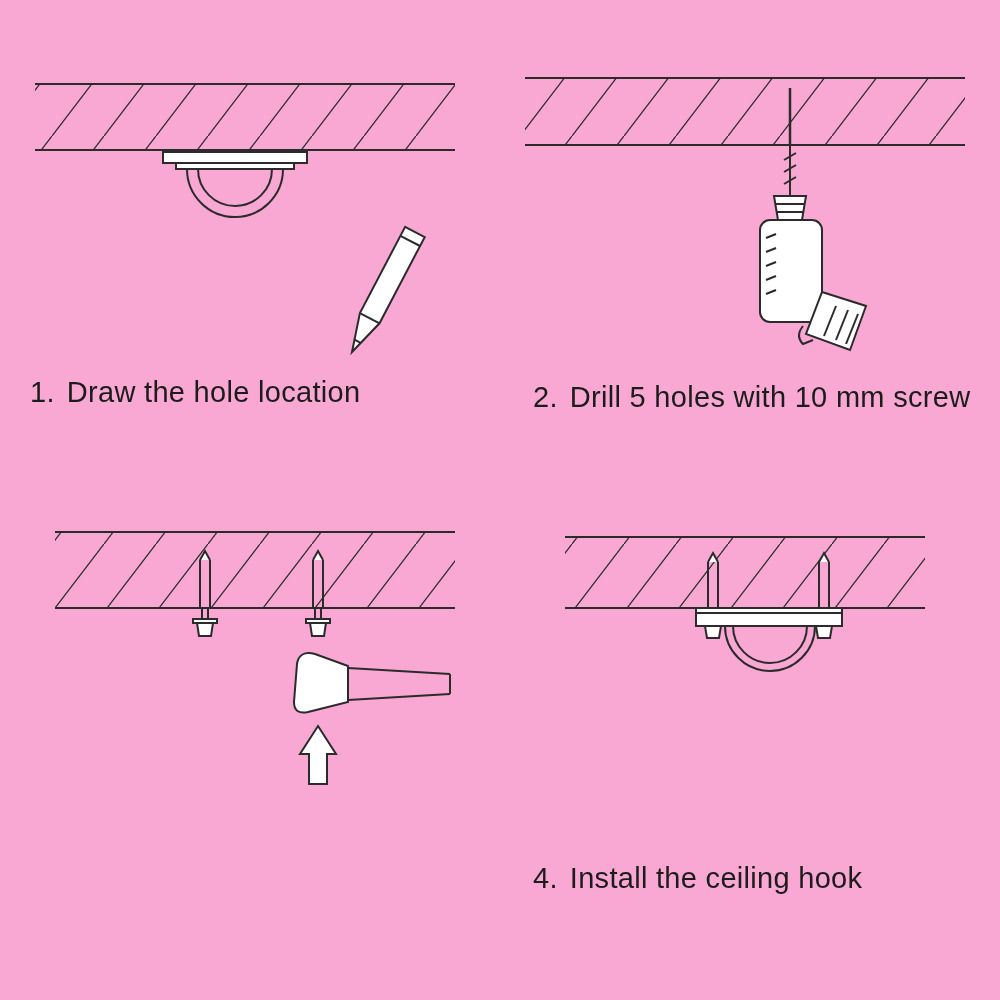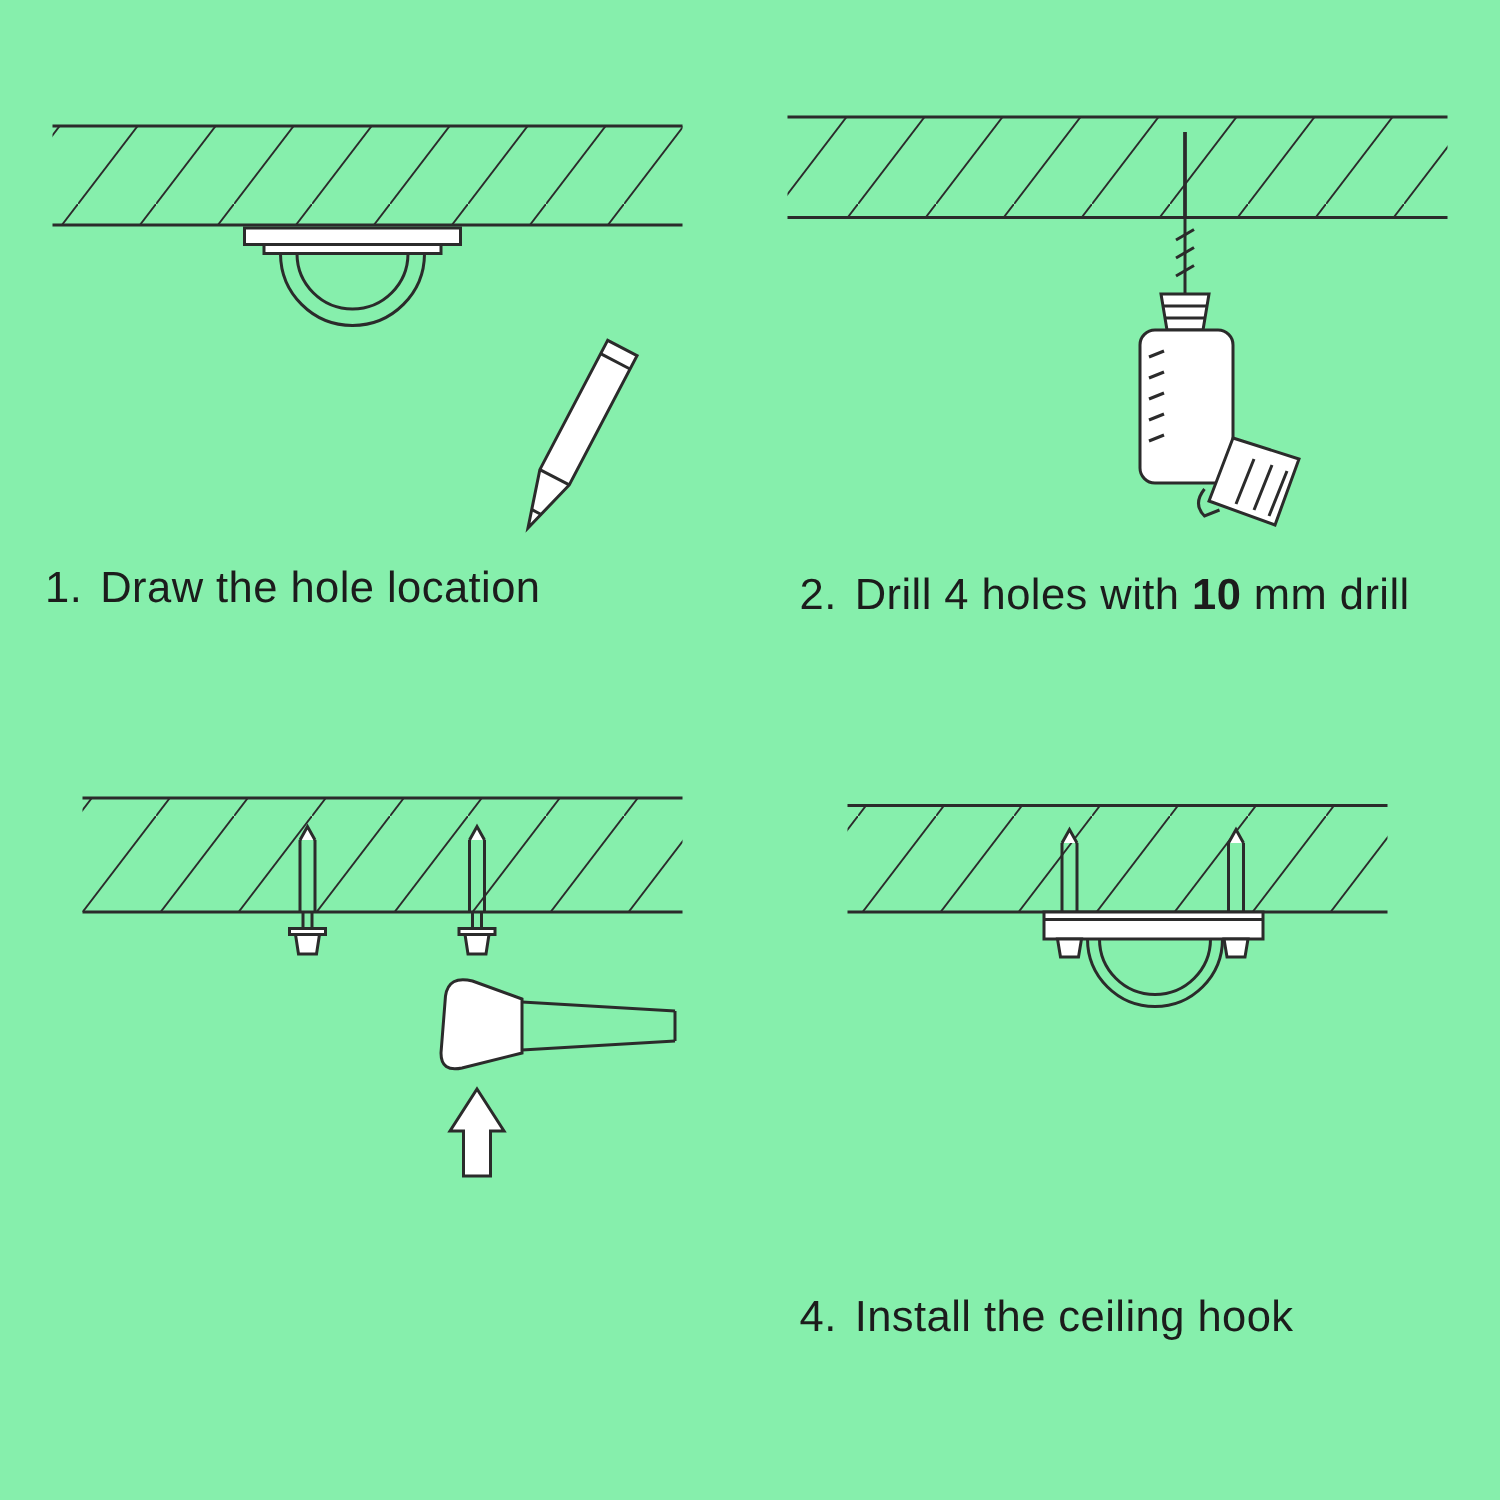--- a/index.html
+++ b/index.html
@@ -1,36 +1,36 @@
 <!DOCTYPE html>
 <html><head>
 <meta charset="utf-8">
 <style>
   html, body { margin: 0; padding: 0; background: #ffffff; }
   .canvas {
     position: relative;
     width: 1000px;
     height: 1000px;
-    background: #86efac;
+    background: #f9a8d4;
     font-family: "Liberation Sans", sans-serif;
     overflow: hidden;
   }
   .illustrations {
     position: absolute;
     inset: 0;
   }
   .caption {
     position: absolute;
     font-size: 29px;
     color: #1c1c1c;
     letter-spacing: 0.3px;
     white-space: nowrap;
   }
   .caption .num { margin-right: 12px; }
-  .caption .bold { font-weight: bold; }
+  .caption .bold { font-weight: normal; }
   .caption .line2 { margin-left: 36px; margin-top: 10px; }
 </style>
 </head>
 <body>
 
 <div class="canvas">
 
   <svg class="illustrations" viewBox="0 0 1000 1000" width="1000" height="1000" fill="none" stroke="#2b2b2b" stroke-width="2">
     <defs>
       <pattern id="hatch" patternUnits="userSpaceOnUse" width="52" height="68">
@@ -158,21 +158,21 @@
       </g>
     </g>
   </svg>
 
   <div class="caption" style="left:30px; top:376px;">
     <span class="num">1.</span><span>Draw the hole location</span>
   </div>
 
   <div class="caption" style="left:533px; top:381px;">
     <div>
-      <span class="num">2.</span><span>Drill 4 holes with </span><span class="bold">10</span><span> mm drill</span>
+      <span class="num">2.</span><span>Drill 5 holes with </span><span class="bold">10</span><span> mm screw</span>
     </div>
   </div>
 
 
   <div class="caption" style="left:533px; top:862px;">
     <span class="num">4.</span><span>Install the ceiling hook</span>
   </div>
 
 </div>
 

